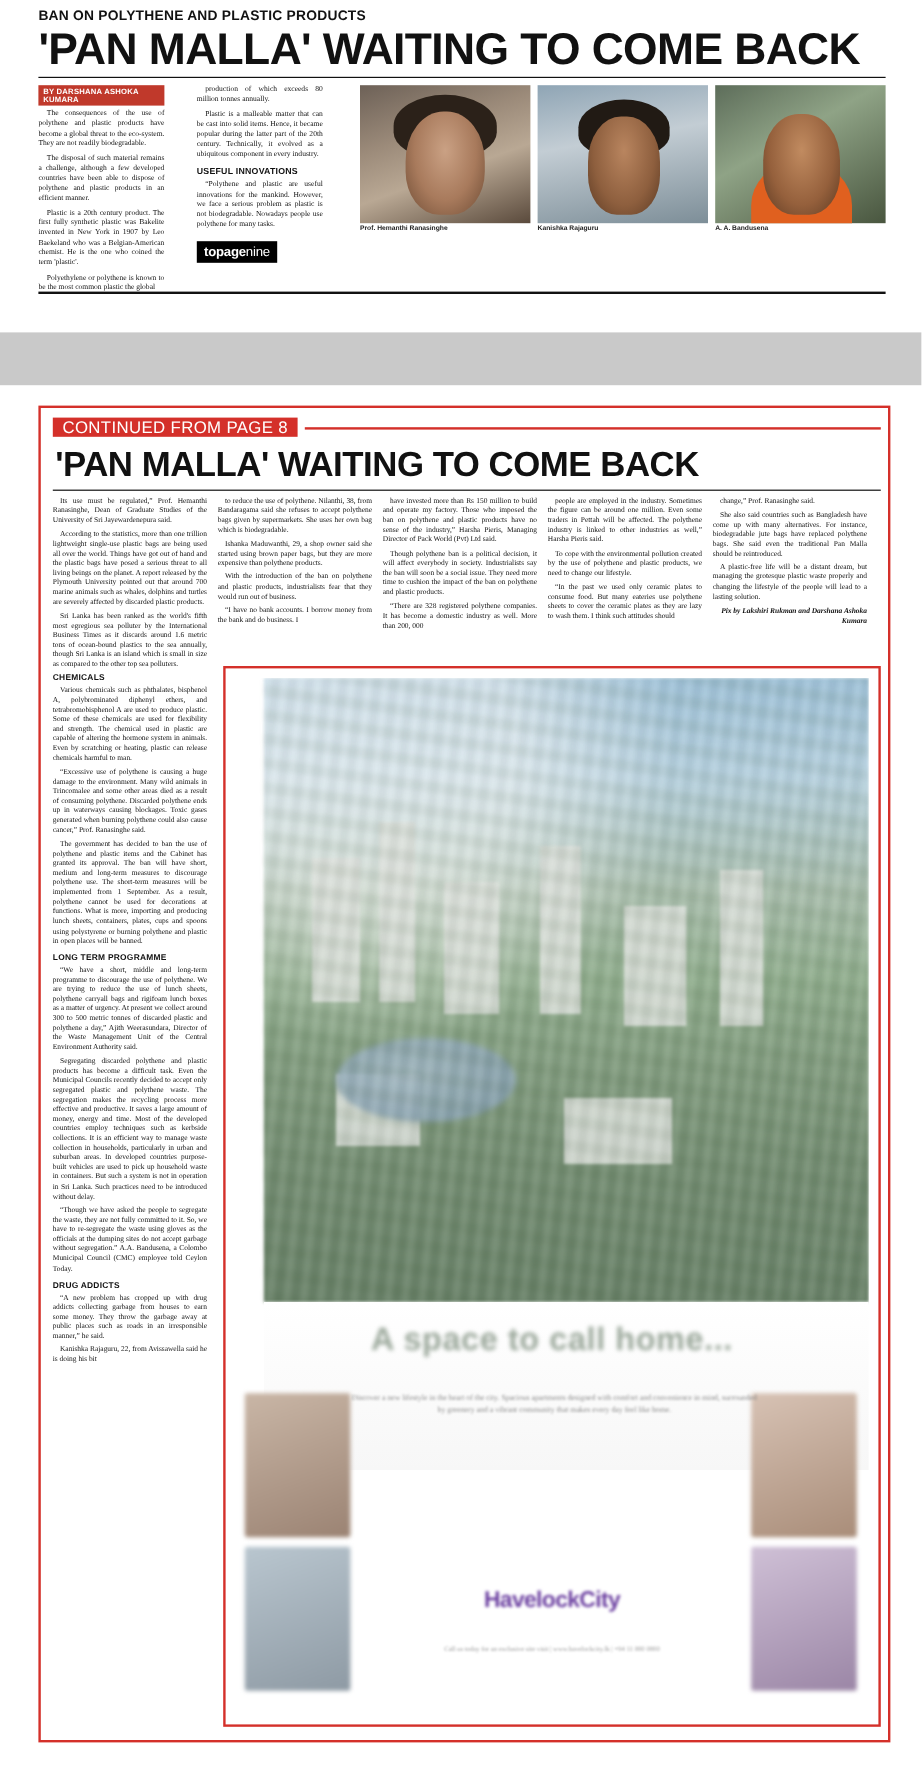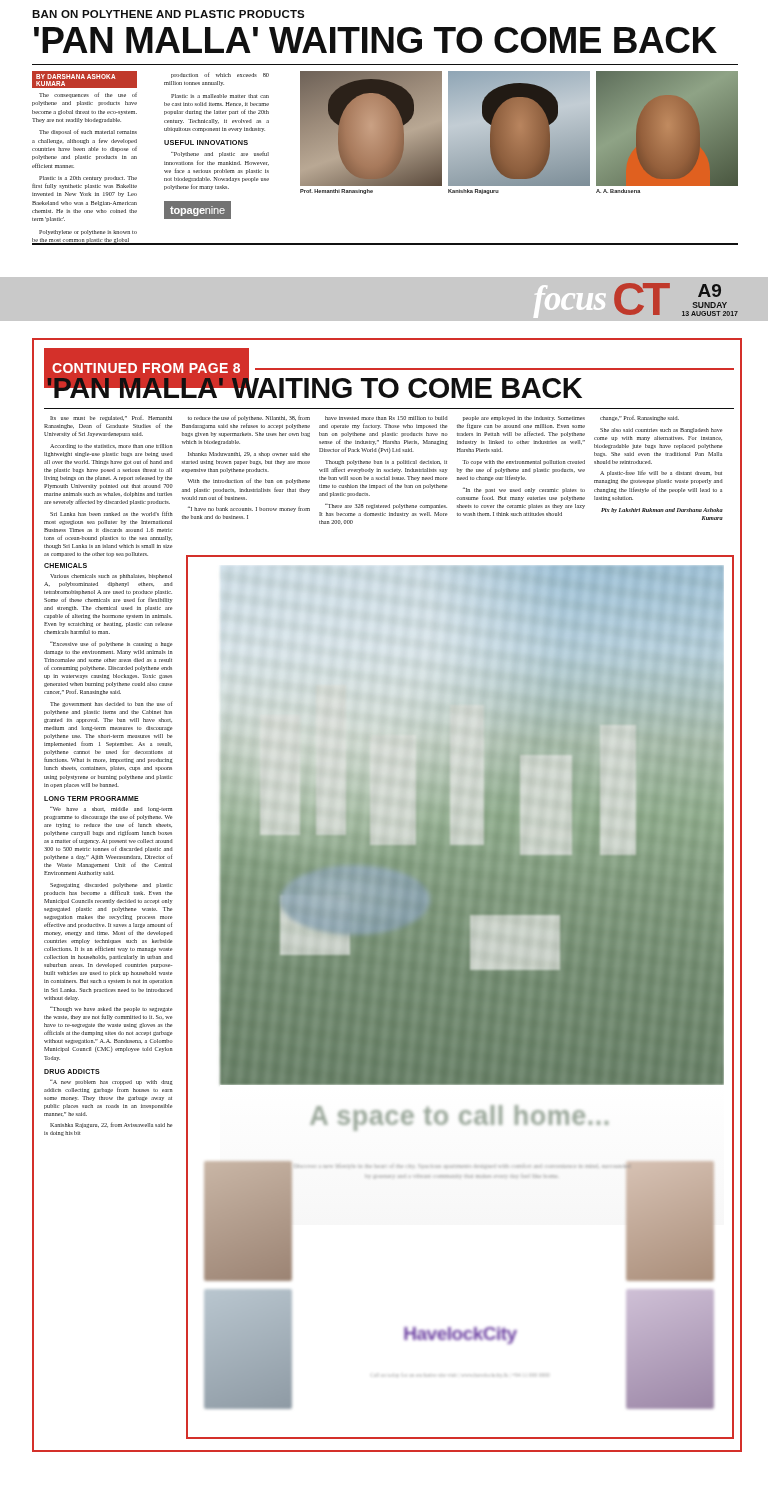--- a/index.html
+++ b/index.html
@@ -41,21 +41,21 @@
   }
   p.body{
     font-size:6.3px;line-height:1.32;text-align:justify;margin:0 0 4px 0;
     text-indent:7px;
   }
   .subhead{
     font-family:"Liberation Sans", sans-serif;
     font-weight:bold;font-size:7.3px;margin:5px 0 3px 0;letter-spacing:.2px;
   }
   .topage{
-    background:#737373;color:#fff;font-family:"Liberation Sans", sans-serif;
+    background:#000000;color:#fff;font-family:"Liberation Sans", sans-serif;
     font-weight:bold;font-size:11px;padding:3px 6px;display:inline-block;
     margin-top:5px;letter-spacing:-.2px;
   }
   .topage .thin{font-weight:normal;}
 
   .photos{display:flex;gap:6px;margin-left:4px;}
   .photo{width:142px;}
   .photo .frame{
     width:142px;height:115px;position:relative;overflow:hidden;border:0;
   }
@@ -100,21 +100,21 @@
   .pagebox .date{font-size:7px;font-weight:bold;}
 
   
   .artbox{
     position:absolute;left:32px;top:338px;width:706px;height:1110px;
     border:2px solid #d4302a;
   }
   .cont-wrap{position:absolute;left:44px;top:348px;width:690px;display:flex;align-items:center;}
   .cont-label{
     background:#d4302a;color:#fff;font-family:"Liberation Sans", sans-serif;
-    font-weight:bold;font-size:14px;padding:12px 8px;letter-spacing:.3px;white-space:nowrap;
+    font-weight:normal;font-size:14px;padding:0 8px;letter-spacing:.3px;white-space:nowrap;
   }
   .cont-line{flex:1;border-top:2px solid #d4302a;margin-left:6px;margin-top:1px;}
 
   .art-head{
     position:absolute;left:46px;top:372px;width:684px;
     font-family:"Liberation Sans", sans-serif;font-weight:bold;font-size:29px;
     letter-spacing:-.4px;color:#111;white-space:nowrap;
   }
   .head-rule{position:absolute;left:44px;top:408px;width:690px;border-top:1px solid #111;}
 
@@ -230,29 +230,20 @@
           <div class="frame p3"></div>
           <div class="cap">A. A. Bandusena</div>
         </div>
       </div>
     </div>
   </div>
 
   <div class="thick-rule"></div>
 
   <div class="band"></div>
-  <div class="band-inner">
-    <div class="focus">focus</div>
-    <div class="ct">CT</div>
-    <div class="pagebox">
-      <div class="pg">A9</div>
-      <div class="day">SUNDAY</div>
-      <div class="date">13 AUGUST 2017</div>
-    </div>
-  </div>
 
   <div class="artbox"></div>
 
   <div class="cont-wrap">
     <div class="cont-label">CONTINUED FROM PAGE 8</div>
     <div class="cont-line"></div>
   </div>
 
   <div class="art-head">'PAN MALLA' WAITING TO COME BACK</div>
   <div class="head-rule"></div>

